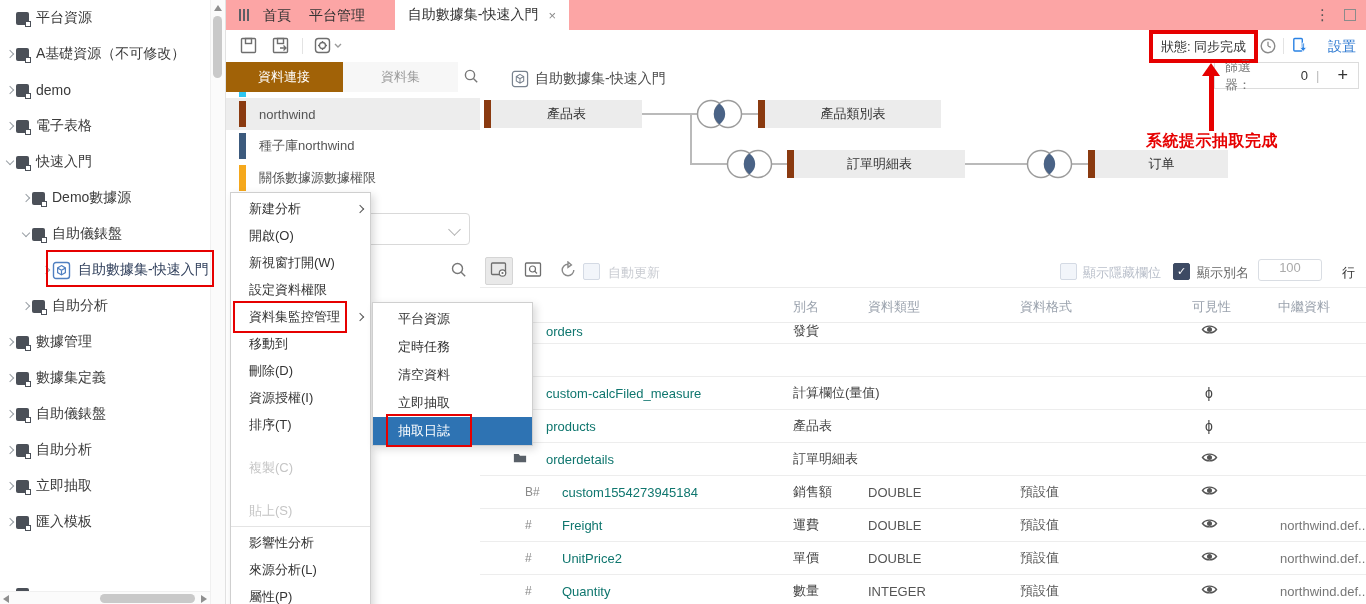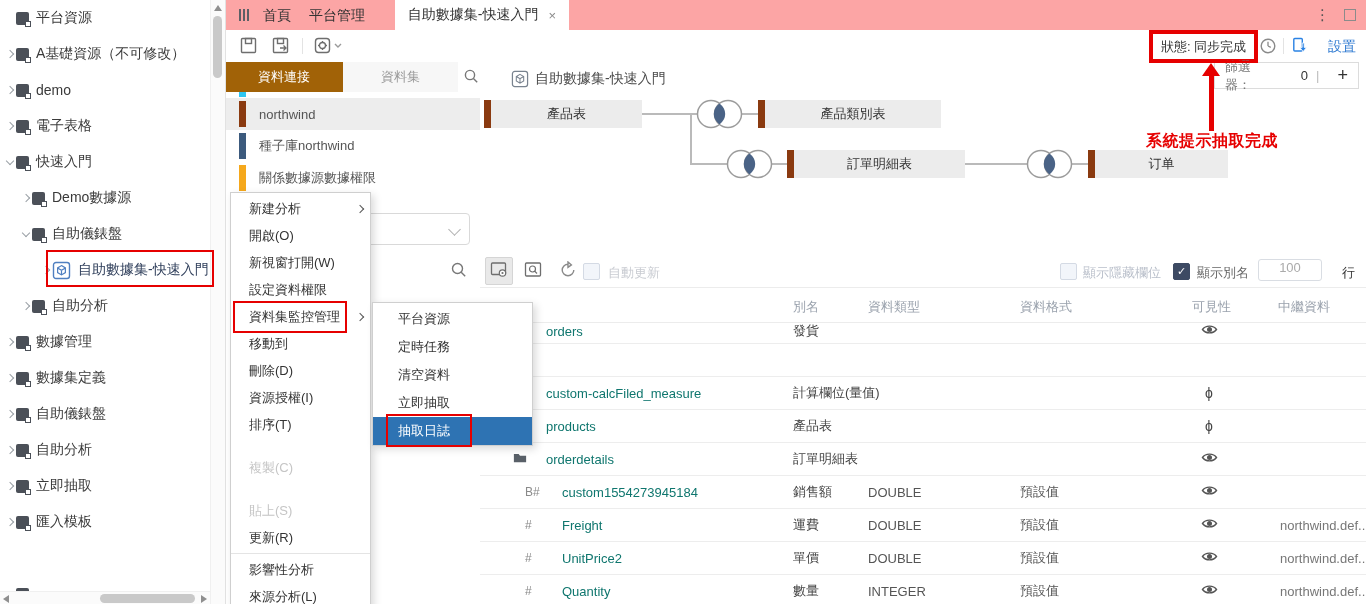--- a/index.html
+++ b/index.html
@@ -498,21 +498,20 @@
     <div class="mi"><span>開啟(O)</span></div>
     <div class="mi"><span>新視窗打開(W)</span></div>
     <div class="mi"><span>設定資料權限</span></div>
     <div class="mi"><span>資料集監控管理</span><span class="chev mchev" data-dir="right"></span></div>
     <div class="mi"><span>移動到</span></div>
     <div class="mi"><span>刪除(D)</span></div>
     <div class="mi"><span>資源授權(I)</span></div>
     <div class="mi"><span>排序(T)</span></div>
     <div class="mi" data-disabled="true"><span>複製(C)</span></div>
     <div class="mi" data-disabled="true"><span>貼上(S)</span></div>
-    <div class="mi"><span>更新(R)</span></div>
     <div class="mdivider"></div>
     <div class="mi"><span>影響性分析</span></div>
     <div class="mi"><span>來源分析(L)</span></div>
     <div class="mi"><span>屬性(P)</span></div>
   </div>
 
   <div class="submenu">
     <div class="smi"><span>平台資源</span></div>
     <div class="smi"><span>定時任務</span></div>
     <div class="smi"><span>清空資料</span></div>

